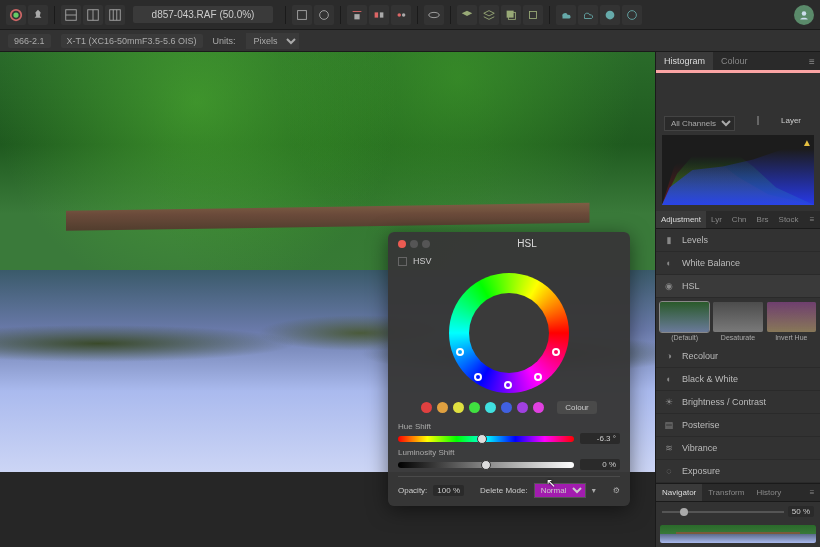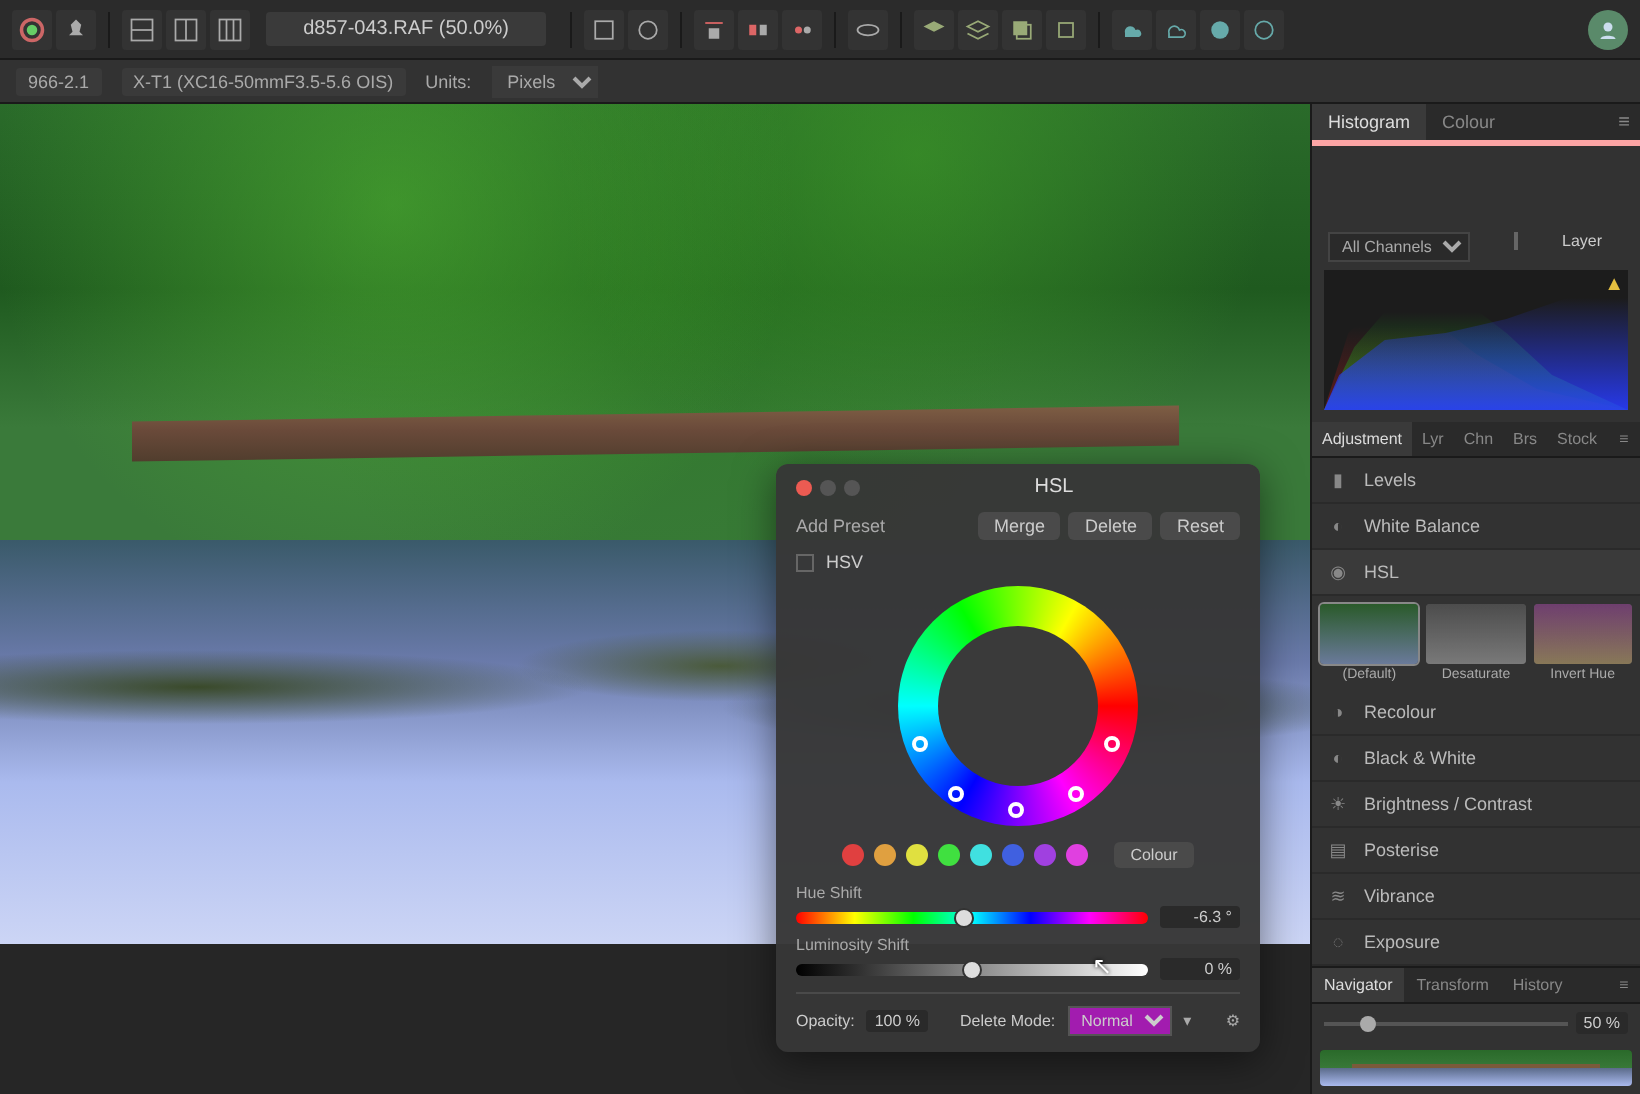--- a/index.html
+++ b/index.html
@@ -375,28 +375,20 @@
 
 <div class="hsl-panel">
   <div class="hsl-titlebar">
     <div class="traffic">
         <div class="d red"></div>
         <div class="d"></div>
         <div class="d"></div>
       </div>
     <div class="hsl-title">HSL</div>
   </div>
-  <div class="hsl-row split">
-    <span class="link">Add Preset</span>
-    <div style="display:flex;gap:4px;">
-      <span class="btn">Merge</span>
-      <span class="btn">Delete</span>
-      <span class="btn">Reset</span>
-    </div>
-  </div>
   <div class="hsl-row">
     <span class="checkbox"></span>
     <span>HSV</span>
   </div>
   <div class="color-wheel-box">
     <div class="color-wheel">
       <div class="wheel-node" style="left:7px;top:75px"></div>
       <div class="wheel-node" style="left:25px;top:100px"></div>
       <div class="wheel-node" style="left:55px;top:108px"></div>
       <div class="wheel-node" style="left:85px;top:100px"></div>

